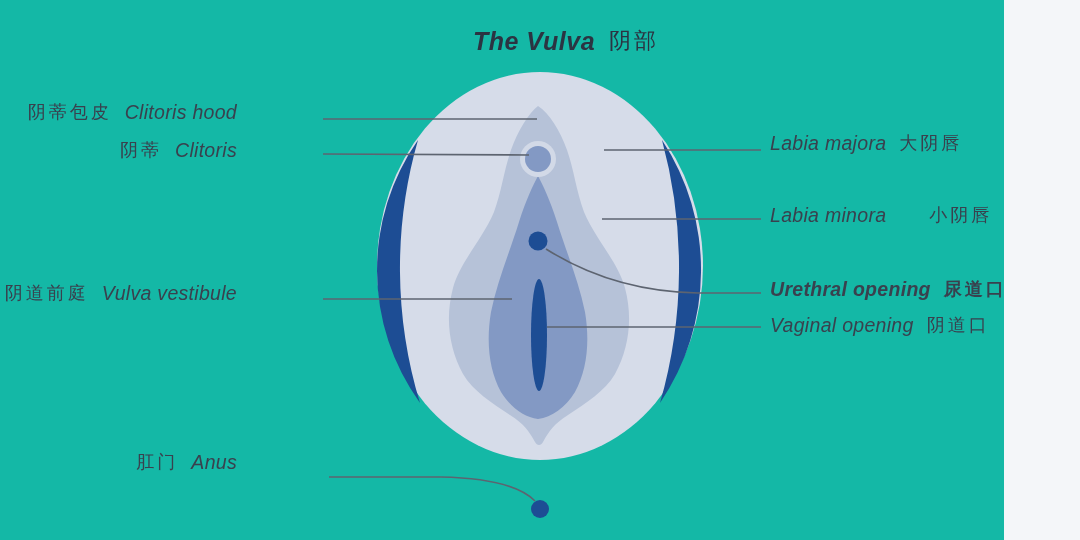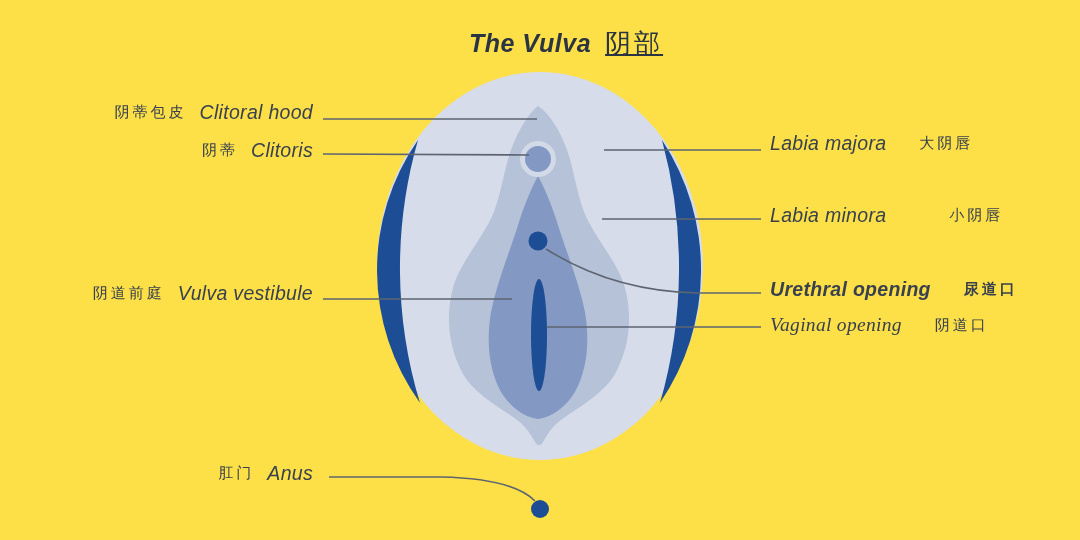--- a/index.html
+++ b/index.html
@@ -3,23 +3,23 @@
 <meta charset="utf-8">
 <style>
   html, body {
     margin: 0;
     padding: 0;
     background: #f4f6f9;
     font-family: "Liberation Sans", sans-serif;
   }
   .canvas {
     position: relative;
-    width: 1080px;
+    width: 1004px;
     height: 540px;
-    background: #fde047;
+    background: #14b8a6;
     overflow: hidden;
   }
   svg.art {
     position: absolute;
     left: 0;
     top: 0;
   }
   .title {
     position: absolute;
     top: 26px;
@@ -32,57 +32,55 @@
     z-index: 2;
   }
   .title .en {
     font-style: italic;
     font-weight: 700;
     font-size: 25px;
     color: #2b3442;
     letter-spacing: 0.5px;
   }
   .title .zh {
-    font-size: 26px;
+    font-size: 22px;
     color: #2b3442;
     letter-spacing: 3px;
-    text-decoration: underline;
   }
   .label {
     position: absolute;
     display: flex;
     align-items: center;
     gap: 13px;
     height: 28px;
     white-space: nowrap;
     z-index: 2;
     color: #39414e;
     justify-content: space-between;
   }
   .label.left { justify-content: flex-end; }
   .label .en {
     font-style: italic;
     font-size: 19.5px;
     letter-spacing: 0.3px;
   }
   .label .zh {
-    font-size: 15px;
+    font-size: 18px;
     letter-spacing: 3px;
-    margin-left: 20px;
   }
   
   .lbl-hood      { top:  98px; right: 767px; }
   .lbl-clitoris  { top: 136px; right: 767px; }
   .lbl-vestibule { top: 279px; right: 767px; align-items: center; }
-  .lbl-anus      { top: 459px; right: 767px; }
+  .lbl-anus      { top: 448px; right: 767px; }
   
   .lbl-majora    { top: 129px; left: 770px; }
   .lbl-minora    { top: 201px; left: 770px; gap: 43px; }
   .lbl-urethral  { top: 275px; left: 770px; font-weight: bold; }
-  .lbl-vaginal   { top: 311px; left: 770px; font-family: Liberation Serif, serif; }
+  .lbl-vaginal   { top: 311px; left: 770px; }
 </style>
 </head>
 <body>
 
 <div class="canvas">
 
   <div class="title">
     <span class="en">The Vulva</span>
     <span class="zh">阴部</span>
   </div>
@@ -135,21 +133,21 @@
       <path d="M 329 477 L 441 477 C 492 478 521 487 535 501" stroke="#5d6470"></path>
       <path d="M 604 150 L 761 150" stroke="#5d6470"></path>
       <path d="M 602 219 L 761 219" stroke="#5d6470"></path>
       <path d="M 546 249 C 592 278 642 292 698 293 L 761 293" stroke="#5d6470"></path>
       <path d="M 547 327 L 761 327" stroke="#5d6470"></path>
     </g>
   </svg>
 
   <div class="label left lbl-hood">
     <span class="zh">阴蒂包皮</span>
-    <span class="en">Clitoral hood</span>
+    <span class="en">Clitoris hood</span>
   </div>
   <div class="label left lbl-clitoris">
     <span class="zh">阴蒂</span>
     <span class="en">Clitoris</span>
   </div>
   <div class="label left lbl-vestibule">
     <span class="zh">阴道前庭</span>
     <span class="en">Vulva vestibule</span>
   </div>
   <div class="label left lbl-anus">

